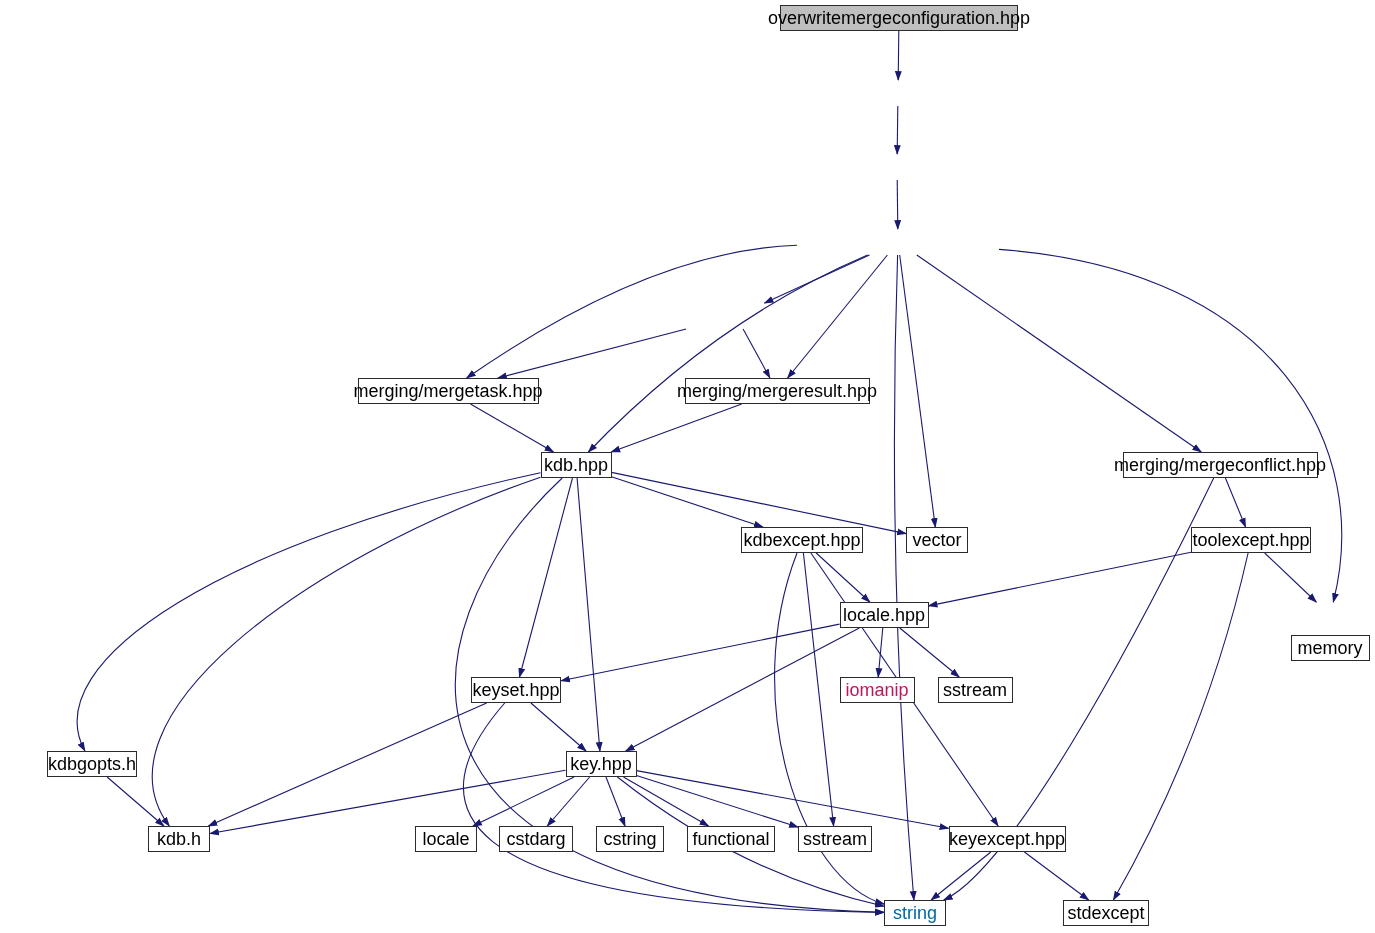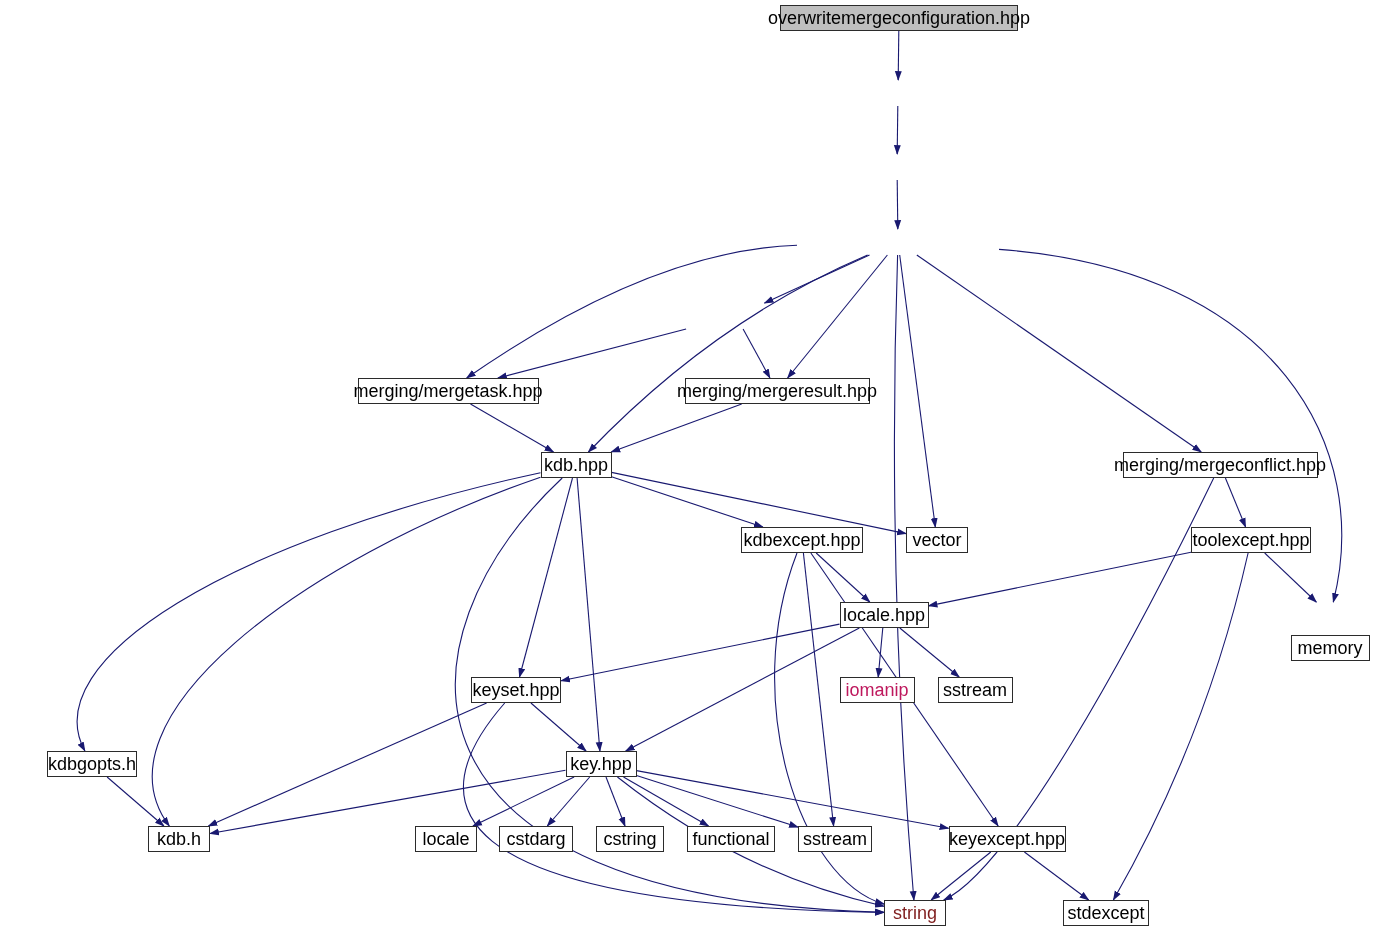--- a/index.html
+++ b/index.html
@@ -91,15 +91,15 @@
     <div class="node" style="left: 937.5px; top: 677px; width: 75px; height: 26px; border-color: rgb(43, 43, 43); background: rgb(255, 255, 255); color: rgb(0, 0, 0);">sstream</div>
     <div class="node" style="left: 565.5px; top: 751px; width: 71px; height: 26px; border-color: rgb(43, 43, 43); background: rgb(255, 255, 255); color: rgb(0, 0, 0);">key.hpp</div>
     <div class="node" style="left: 47px; top: 751px; width: 90px; height: 26px; border-color: rgb(43, 43, 43); background: rgb(255, 255, 255); color: rgb(0, 0, 0);">kdbgopts.h</div>
     <div class="node" style="left: 415px; top: 826px; width: 62px; height: 26px; border-color: rgb(43, 43, 43); background: rgb(255, 255, 255); color: rgb(0, 0, 0);">locale</div>
     <div class="node" style="left: 499px; top: 826px; width: 74px; height: 26px; border-color: rgb(43, 43, 43); background: rgb(255, 255, 255); color: rgb(0, 0, 0);">cstdarg</div>
     <div class="node" style="left: 596px; top: 826px; width: 68px; height: 26px; border-color: rgb(43, 43, 43); background: rgb(255, 255, 255); color: rgb(0, 0, 0);">cstring</div>
     <div class="node" style="left: 687px; top: 826px; width: 88px; height: 26px; border-color: rgb(43, 43, 43); background: rgb(255, 255, 255); color: rgb(0, 0, 0);">functional</div>
     <div class="node" style="left: 798px; top: 826px; width: 74px; height: 26px; border-color: rgb(43, 43, 43); background: rgb(255, 255, 255); color: rgb(0, 0, 0);">sstream</div>
     <div class="node" style="left: 948.5px; top: 826px; width: 117px; height: 26px; border-color: rgb(43, 43, 43); background: rgb(255, 255, 255); color: rgb(0, 0, 0);">keyexcept.hpp</div>
     <div class="node" style="left: 148px; top: 826px; width: 62px; height: 26px; border-color: rgb(43, 43, 43); background: rgb(255, 255, 255); color: rgb(0, 0, 0);">kdb.h</div>
-    <div class="node" style="left: 884px; top: 900px; width: 62px; height: 26px; border-color: rgb(43, 43, 43); background: rgb(255, 255, 255); color: #7f1d1d;">string</div>
+    <div class="node" style="left: 884px; top: 900px; width: 62px; height: 26px; border-color: rgb(43, 43, 43); background: rgb(255, 255, 255); color: #0369a1;">string</div>
     <div class="node" style="left: 1063px; top: 900px; width: 86px; height: 26px; border-color: rgb(43, 43, 43); background: rgb(255, 255, 255); color: rgb(0, 0, 0);">stdexcept</div>
   </div>
 
 </body></html>

